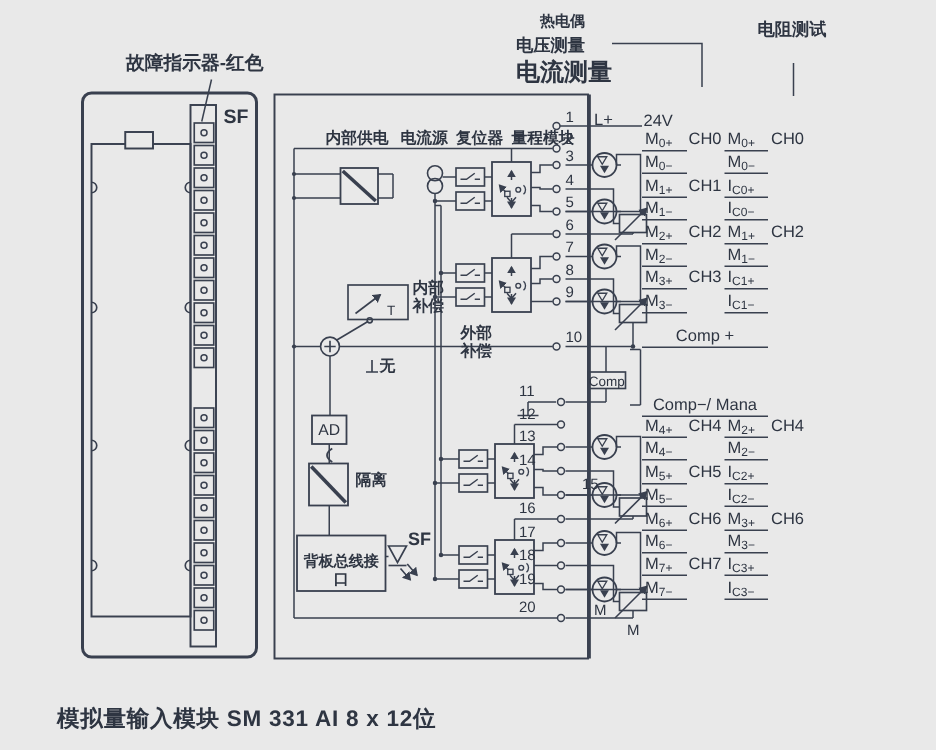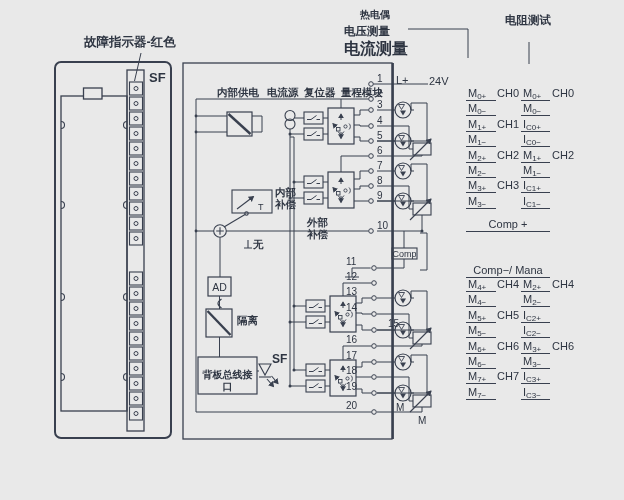--- a/index.html
+++ b/index.html
@@ -3,21 +3,21 @@
 <meta charset="utf-8">
 <style>
   html,body{margin:0;padding:0;}
   #page{position:relative;width:624px;height:500px;background:#e9e9e9;overflow:hidden;
         font-family:"Liberation Sans","DejaVu Sans",sans-serif;color:#2e3542;}
   svg{position:absolute;left:0;top:0;}
   .lab{position:absolute;font-weight:bold;font-size:10.5px;line-height:11.5px;white-space:pre-line;}
   .lat{position:absolute;font-weight:normal;font-size:11px;line-height:12px;}
   .tnum{position:absolute;font-size:10px;line-height:11px;font-weight:normal;}
   .tnum.lo{width:21px;text-align:left;}
-  .mrow{position:absolute;left:466px;width:125px;height:15px;font-size:11px;line-height:13px;text-decoration:underline;}
+  .mrow{position:absolute;left:428px;width:125px;height:15px;font-size:11px;line-height:13px;text-decoration:underline;}
   .mrow span.cell{position:absolute;display:block;white-space:nowrap;}
   .ula{left:0;min-width:27px;border-bottom:1.2px solid #39404f;height:13px;padding:0 1px 0 2px;}
   .ulb{left:55px;min-width:26px;border-bottom:1.2px solid #39404f;height:13px;padding:0 1px 0 2px;}
   .cha{left:31px;}
   .chb{left:86px;}
   .ulc{left:0;width:84px;border-bottom:1.2px solid #39404f;height:13px;text-align:center;}
   .s{font-size:8px;}
   sub.s{vertical-align:-2px;line-height:0;}
 </style>
 </head>
@@ -376,20 +376,21 @@
 
 <div class="lat" style="left:208px;top:281px;width:23px;text-align:center;font-size:10.5px">AD</div>
 <div class="lab" style="left:237px;top:315px">隔离</div>
 <div class="lab" style="left:199px;top:369px;width:57px;text-align:center;font-size:10px">背板总线接口</div>
 <div class="lab" style="left:272px;top:354px;font-size:12px">SF</div>
 <div class="lat" style="left:392px;top:248px;width:25px;text-align:center;font-size:9px">Comp</div>
 
 <div class="lat" style="left:396px;top:402px;font-size:10px">M</div>
 <div class="lat" style="left:418px;top:415px;font-size:10px">M</div>
 
+<div class="lab" style="left:38px;top:474px;font-size:15px;letter-spacing:0.5px">模拟量输入模块  SM 331 AI 8 x 12位</div>
 
 <div id="overlay">
       <div class="tnum" style="left: 377px; top: 73px;">1</div>
       <div class="tnum" style="left: 377px; top: 88px;">2</div>
       <div class="tnum" style="left: 377px; top: 99px;">3</div>
       <div class="tnum" style="left: 377px; top: 115px;">4</div>
       <div class="tnum" style="left: 377px; top: 130px;">5</div>
       <div class="tnum" style="left: 377px; top: 145px;">6</div>
       <div class="tnum" style="left: 377px; top: 160px;">7</div>
       <div class="tnum" style="left: 377px; top: 175px;">8</div>

